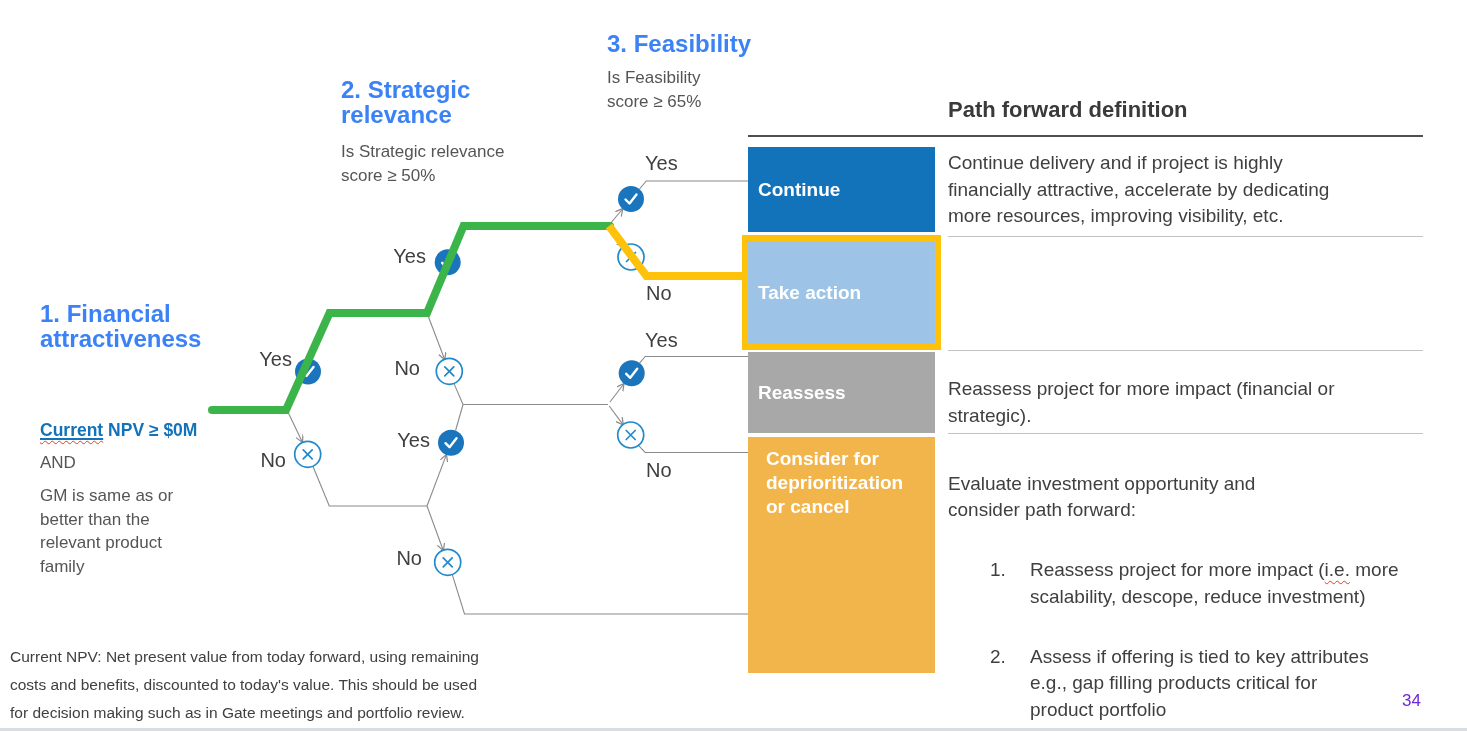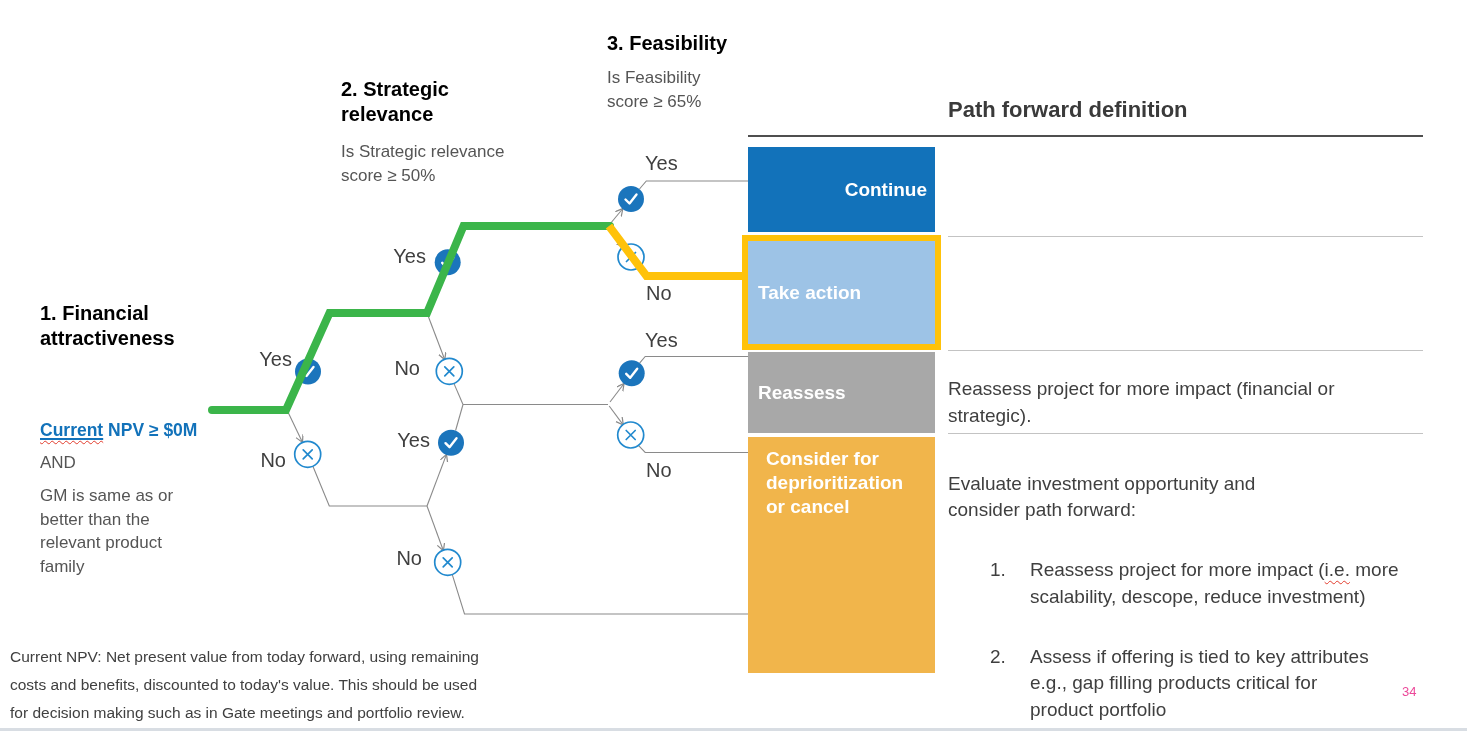--- a/index.html
+++ b/index.html
@@ -2,43 +2,43 @@
 <html><head>
 <meta charset="utf-8">
 <style>
   html,body{margin:0;padding:0;background:#ffffff;}
   .slide{
     position:relative;width:1467px;height:732px;background:#ffffff;overflow:hidden;
     font-family:"Liberation Sans","DejaVu Sans",sans-serif;color:#3f3f3f;
   }
   svg.tree{position:absolute;left:0;top:0;z-index:1;}
   .txt{position:absolute;z-index:2;}
-  .step-title{font-size:20px;font-weight:bold;color:#000000;line-height:25px;}
+  .step-title{font-size:24px;font-weight:bold;color:#3b82f6;line-height:25px;}
   .step-body{font-size:17px;color:#555555;line-height:23.5px;}
   .criterion1{font-size:17.5px;font-weight:bold;color:#1272BA;}
   .squiggle{text-decoration:underline wavy #e23d2e;text-decoration-thickness:1px;text-underline-offset:4px;}
   .blue-ul{text-decoration:underline solid #1272BA;text-decoration-thickness:2px;text-underline-offset:2px;}
   .yn{font-size:20px;color:#3f3f3f;line-height:25px;z-index:2;position:absolute;}
   .yn.r{text-align:right;}
   .pf-title{font-size:22px;font-weight:bold;color:#3a3a3a;}
   .rule-dark{position:absolute;background:#4f4f4f;height:2px;z-index:2;}
   .rule-light{position:absolute;background:#c3c3c3;height:1px;z-index:2;}
   .box{position:absolute;z-index:3;color:#ffffff;font-weight:bold;font-size:19px;line-height:24px;
        display:flex;align-items:center;box-sizing:border-box;padding-left:10px;padding-right:8px;}
   .box.top-align{align-items:flex-start;padding-top:10px;padding-left:18px;}
-  .box-continue{background:#1272BA;justify-content:flex-end;}
+  .box-continue{background:#1272BA;}
   .box-take{background:#9DC3E6;border:6px solid #FFC20A;}
   .box-reassess{background:#A8A8A8;}
   .box-consider{background:#F1B54B;}
   .desc{position:absolute;z-index:2;font-size:19px;line-height:26.5px;color:#3f3f3f;white-space:pre-line;width:500px;}
   .desc ol{counter-reset:n;margin:7px 0 0 0;padding:0;list-style:none;}
   .desc li{counter-increment:n;position:relative;padding-left:82px;margin-bottom:7px;}
   .desc li::before{content:counter(n) ".";position:absolute;left:42px;top:0;}
   .footnote{position:absolute;z-index:2;font-size:15.5px;line-height:28px;color:#404040;white-space:pre-line;}
-  .pagenum{position:absolute;z-index:2;font-size:13px;color:#ec4899;}
+  .pagenum{position:absolute;z-index:2;font-size:17px;color:#6d28d9;margin-top:7px;}
   .bottom-rule{position:absolute;left:0;top:728px;width:1467px;height:3px;background:#d8dde3;z-index:2;}
 </style>
 </head>
 <body>
 
 <div class="slide">
 
   <svg class="tree" width="1467" height="732" viewBox="0 0 1467 732">
     <defs>
       <marker id="arr" markerWidth="9" markerHeight="9" refX="6" refY="3.5" orient="auto">
@@ -139,20 +139,23 @@
     <span>Reassess</span>
   </div>
   <div class="box box-consider top-align" style="left:748px;top:437px;width:187px;height:236px;">
     <span>Consider for deprioritization or cancel</span>
   </div>
 
   <div class="rule-light" style="left:948px;top:236px;width:475px;"></div>
   <div class="rule-light" style="left:948px;top:350px;width:475px;"></div>
   <div class="rule-light" style="left:948px;top:433px;width:475px;"></div>
 
+  <div class="desc" style="left:948px;top:150px;">Continue delivery and if project is highly
+financially attractive, accelerate by dedicating
+more resources, improving visibility, etc.</div>
   <div class="desc" style="left:948px;top:364px;margin-top:12px;">Reassess project for more impact (financial or
 strategic).</div>
   <div class="desc" style="left:948px;top:444px;">
     <span>Evaluate investment opportunity and
 consider path forward:</span>
     <ol>
       <li><span>Reassess project for more impact (</span><span class="squiggle">i.e.</span><span> more
 scalability, descope, reduce investment)</span></li>
       <li><span>Assess if offering is tied to key attributes
 e.g., gap filling products critical for

